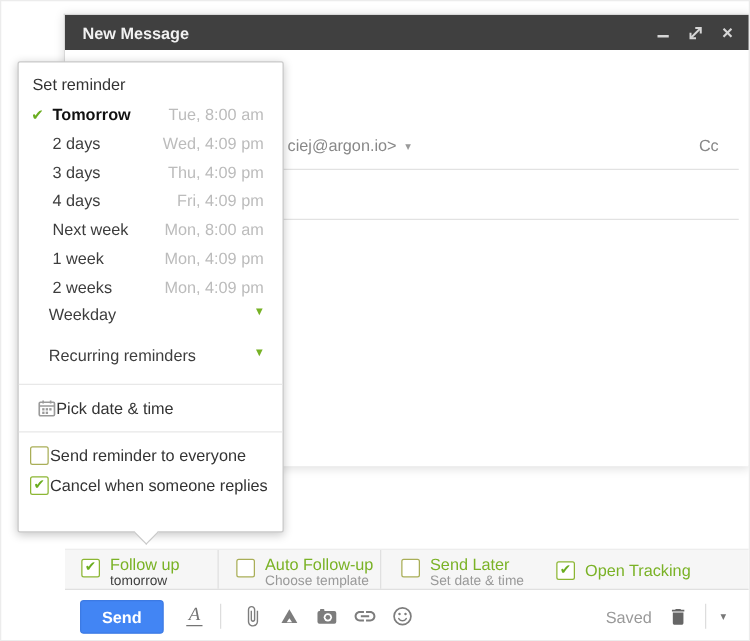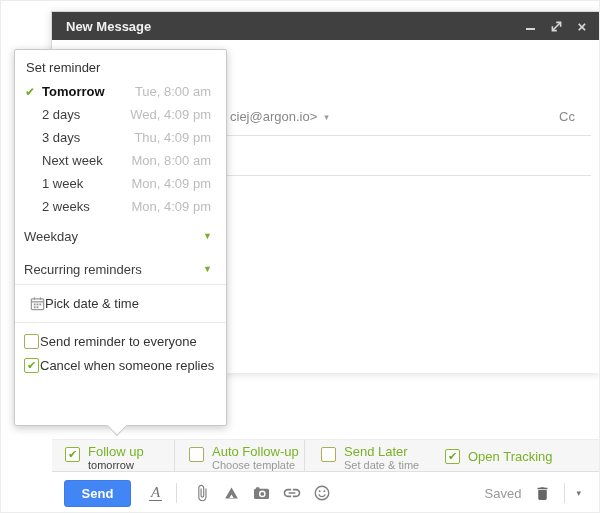--- a/index.html
+++ b/index.html
@@ -99,22 +99,22 @@
   .panel-header { margin:10px 12px 5px 11px; font-size:13px; color:#333; }
   .mi {
     height:23px; display:flex; align-items:center; padding:0 15px 0 10px;
     font-size:13px; cursor:pointer;
   }
   .mi-check { width:17px; flex:0 0 auto; font-size:12px; color:#6aad1f; }
   .mi-label { color:#3d3d3d; }
   .mi.sel .mi-label { font-weight:bold; color:#111; }
   .mi-time { margin-left:auto; color:#bcbcbc; }
   .expander {
-    height:30px; display:flex; align-items:center; justify-content:space-between;
-    padding:0 14px 0 9px; font-size:13px; color:#3d3d3d; cursor:pointer; margin-top:3px;
+    height:30px; display:flex; justify-content:space-between;
+    padding:0 14px 0 24px; font-size:13px; color:#3d3d3d; cursor:pointer; margin-top:3px;
   }
   .expander:first-of-type { margin-top:6px; }
   .tri { font-size:9px; color:#77b226; }
   .panel-sec { border-top:1px solid #e8e8e8; }
   .pick-row {
     height:37px; display:flex; align-items:center; padding-left:15px;
     font-size:13px; color:#333; cursor:pointer;
   }
   .cb-sec { padding:6px 0 0 0; }
   .cbrow {
@@ -258,20 +258,25 @@
     </div>
     <div class="mi">
       <span class="mi-check"></span>
       <span class="mi-label">2 days</span>
       <span class="mi-time">Wed, 4:09 pm</span>
     </div>
     <div class="mi">
       <span class="mi-check"></span>
       <span class="mi-label">3 days</span>
       <span class="mi-time">Thu, 4:09 pm</span>
+    </div>
+    <div class="mi">
+      <span class="mi-check"></span>
+      <span class="mi-label">4 days</span>
+      <span class="mi-time">Fri, 4:09 pm</span>
     </div>
     <div class="mi">
       <span class="mi-check"></span>
       <span class="mi-label">Next week</span>
       <span class="mi-time">Mon, 8:00 am</span>
     </div>
     <div class="mi">
       <span class="mi-check"></span>
       <span class="mi-label">1 week</span>
       <span class="mi-time">Mon, 4:09 pm</span>

